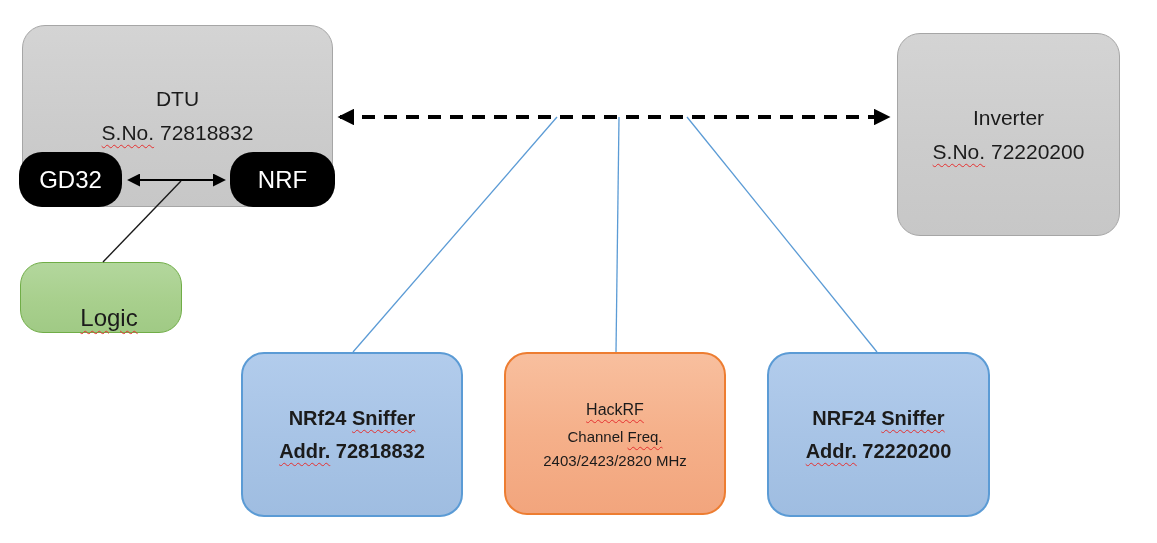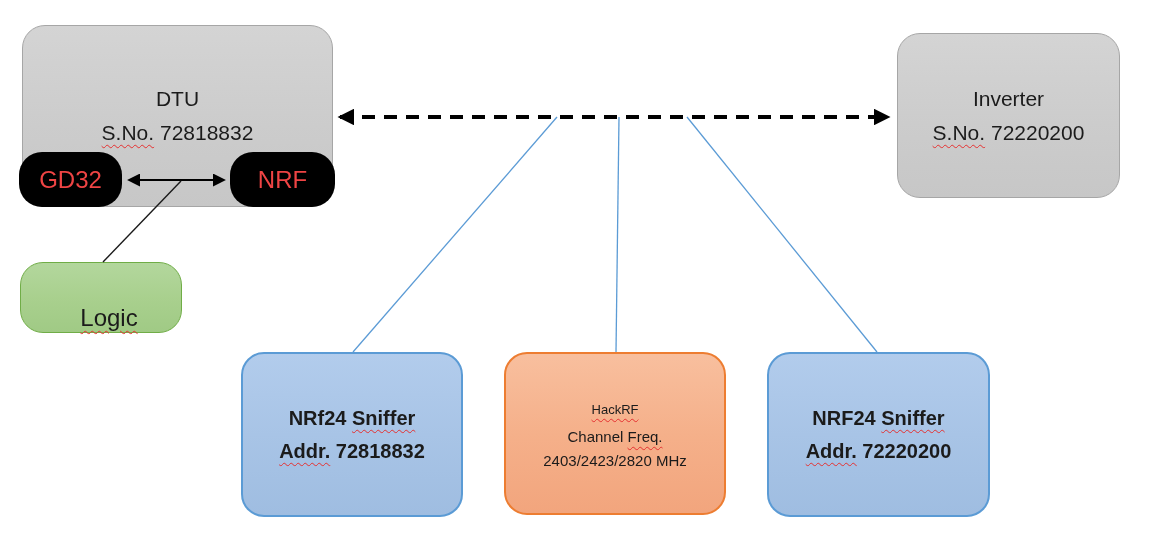--- a/index.html
+++ b/index.html
@@ -24,44 +24,44 @@
   }
   .orange{
     background:linear-gradient(180deg,#f8bf9e 0%,#f5b08a 50%,#f2a57d 100%);
     border:2px solid #ed7d31;
   }
   .green{
     background:linear-gradient(180deg,#b3d79d 0%,#a9d08e 50%,#a0ca85 100%);
     border:1.5px solid #70ad47;
   }
   .black{
-    background:#000;color:#ef4444;text-align:right;
+    background:#000;color:#ffffff;text-align:right;
   }
   .big{font-size:21px;line-height:34px;}
   .mid{font-size:20px;line-height:33px;font-weight:bold;}
   .chip{font-size:24px;}
   .logic-text{font-size:24px;}
   .small{font-size:15px;line-height:24px;text-align:center;}
-  .hack-title{font-size:13px;line-height:30px;}
+  .hack-title{font-size:16px;line-height:30px;}
   .miss{
     text-decoration-line:underline;
     text-decoration-style:wavy;
     text-decoration-color:#e53030;
     text-decoration-thickness:1px;
     text-underline-offset:4px;
     margin-top:40px;
   }
   svg.wires{position:absolute;inset:0;pointer-events:none;}
 
   
   #dtu-box      {left:22px;  top:25px;  width:311px; height:182px;}
   #gd32-box     {left:19px;  top:152px; width:103px; height:55px;}
   #nrf-box      {left:230px; top:152px; width:105px; height:55px;}
   #logic-box    {left:20px;  top:262px; width:162px; height:71px;padding-left:16px;}
-  #inverter-box {left:897px; top:33px;  width:223px; height:165px;}
+  #inverter-box {left:897px; top:33px;  width:223px; height:203px;}
   #sniffer1-box {left:241px; top:352px; width:222px; height:165px;}
   #hackrf-box   {left:504px; top:352px; width:222px; height:163px;}
   #sniffer2-box {left:767px; top:352px; width:223px; height:165px;}
 </style>
 </head>
 <body>
 
 <div class="stage">
 
   <div class="box gray big" id="dtu-box">

